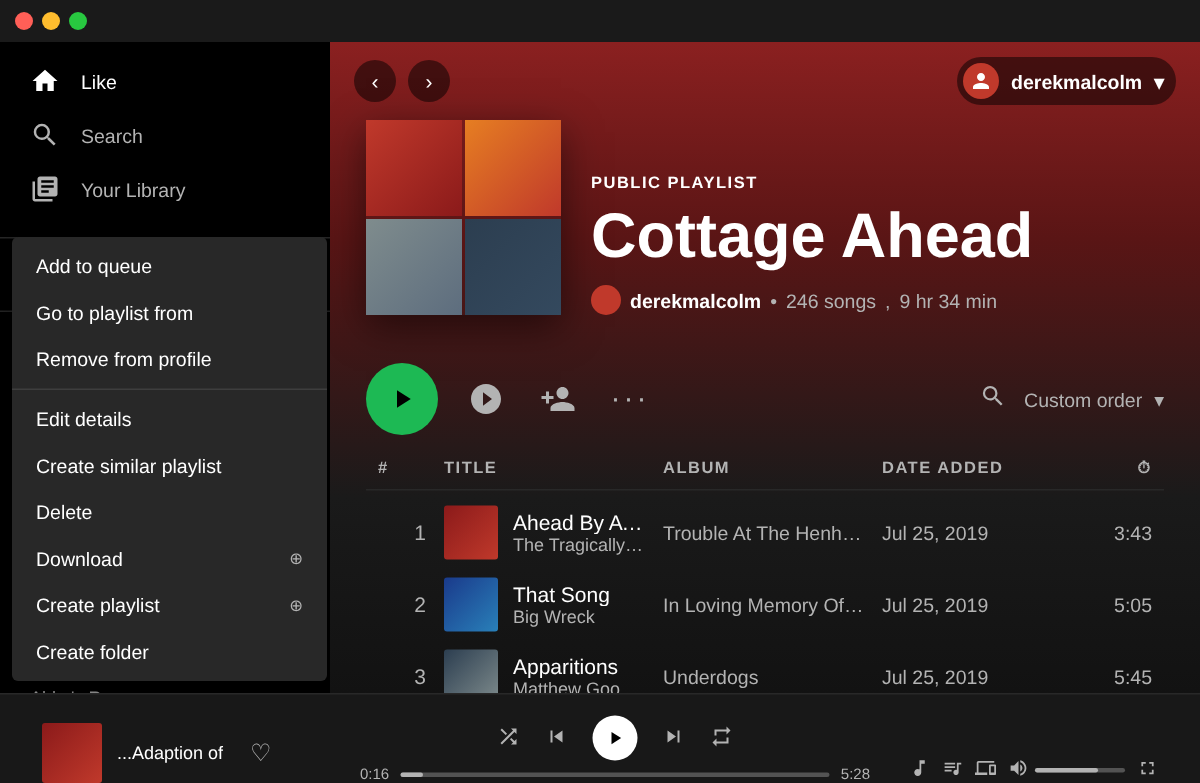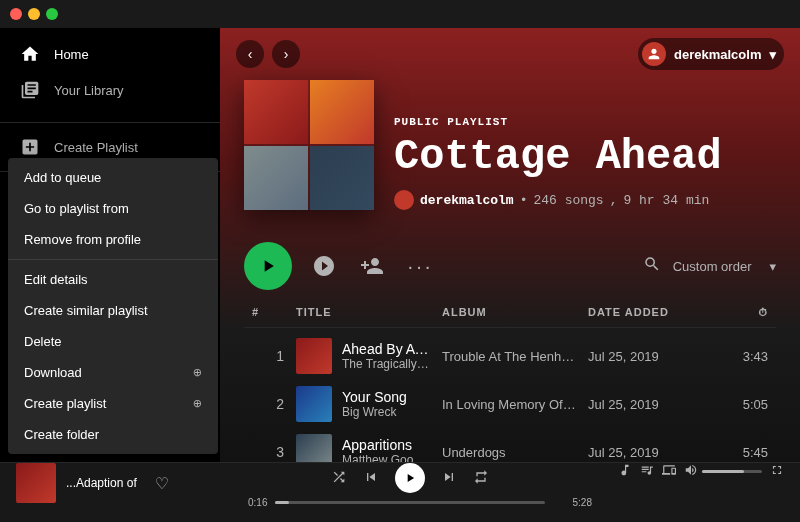--- a/index.html
+++ b/index.html
@@ -235,21 +235,20 @@
       overflow: hidden;
     }
 
     .cover-cell-1 { background: linear-gradient(135deg, #c0392b, #8b1a1a); }
     .cover-cell-2 { background: linear-gradient(135deg, #e67e22, #c0392b); }
     .cover-cell-3 { background: linear-gradient(135deg, #7f8c8d, #5d6d7e); }
     .cover-cell-4 { background: linear-gradient(135deg, #2c3e50, #34495e); }
 
     .playlist-info {
       flex: 1;
-      font-family: Liberation Mono, monospace;
     }
 
     .playlist-type {
       color: #fff;
       font-size: 11px;
       font-weight: 700;
       text-transform: uppercase;
       letter-spacing: 1px;
       margin-bottom: 6px;
     }
@@ -325,21 +324,21 @@
 
     .search-icon-btn {
       color: #b3b3b3;
       cursor: pointer;
       font-size: 16px;
     }
 
     .custom-order-btn {
       display: flex;
       align-items: center;
-      gap: 18px;
+      gap: 8px;
       color: #b3b3b3;
       font-size: 13px;
       cursor: pointer;
     }
 
     
     .track-list {
       flex: 1;
       overflow-y: auto;
       padding: 0 24px;
@@ -435,22 +434,22 @@
       font-size: 13px;
       text-align: right;
     }
 
     
     .bottom-player {
       height: 60px;
       background: #181818;
       border-top: 1px solid #282828;
       display: flex;
-      align-items: flex-start;
-      padding: 0 16px;
+      align-items: flex-end;
+      padding: 0 28px;
       flex-shrink: 0;
       gap: 12px;
     }
 
     .player-track {
       display: flex;
       align-items: center;
       gap: 10px;
       width: 200px;
     }
@@ -500,21 +499,21 @@
       cursor: pointer;
     }
 
     .progress-bar {
       display: flex;
       align-items: center;
       gap: 8px;
       width: 100%;
     }
 
-    .time-label { color: #b3b3b3; font-size: 10px; margin-left: 20px; }
+    .time-label { color: #b3b3b3; font-size: 10px; }
 
     .progress-track {
       flex: 1;
       height: 3px;
       background: #535353;
       border-radius: 2px;
       position: relative;
     }
 
     .progress-fill {
@@ -569,21 +568,29 @@
 
   <div class="sidebar">
 
     <div class="sidebar-nav">
       <div class="nav-item active">
         <div class="nav-icon">
           <svg width="20" height="20" viewBox="0 0 24 24" fill="white">
               <path d="M10 20v-6h4v6h5v-8h3L12 3 2 12h3v8z"></path>
             </svg>
         </div>
-        <span>Home</span>
+        <span>Like</span>
+      </div>
+      <div class="nav-item">
+        <div class="nav-icon">
+          <svg width="20" height="20" viewBox="0 0 24 24" fill="#b3b3b3">
+              <path d="M15.5 14h-.79l-.28-.27A6.471 6.471 0 0 0 16 9.5 6.5 6.5 0 1 0 9.5 16c1.61 0 3.09-.59 4.23-1.57l.27.28v.79l5 4.99L20.49 19l-4.99-5zm-6 0C7.01 14 5 11.99 5 9.5S7.01 5 9.5 5 14 7.01 14 9.5 11.99 14 9.5 14z"></path>
+            </svg>
+        </div>
+        <span>Search</span>
       </div>
       <div class="nav-item">
         <div class="nav-icon">
           <svg width="20" height="20" viewBox="0 0 24 24" fill="#b3b3b3">
               <path d="M4 6H2v14c0 1.1.9 2 2 2h14v-2H4V6zm16-4H8c-1.1 0-2 .9-2 2v12c0 1.1.9 2 2 2h12c1.1 0 2-.9 2-2V4c0-1.1-.9-2-2-2zm-1 9H9V9h10v2zm-4 4H9v-2h6v2zm4-8H9V5h10v2z"></path>
             </svg>
         </div>
         <span>Your Library</span>
       </div>
     </div>
@@ -743,21 +750,21 @@
         <span class="track-album">Trouble At The Henhouse</span>
         <span class="track-date">Jul 25, 2019</span>
         <span class="track-duration">3:43</span>
       </div>
 
       <div class="track-row">
         <span class="track-num">2</span>
         <div class="track-info">
           <div class="track-thumb track-thumb-2"></div>
           <div class="track-text">
-            <div class="track-name">Your Song</div>
+            <div class="track-name">That Song</div>
             <div class="track-artist">Big Wreck</div>
           </div>
         </div>
         <span class="track-album">In Loving Memory Of - 2...</span>
         <span class="track-date">Jul 25, 2019</span>
         <span class="track-duration">5:05</span>
       </div>
 
       <div class="track-row">
         <span class="track-num">3</span>

